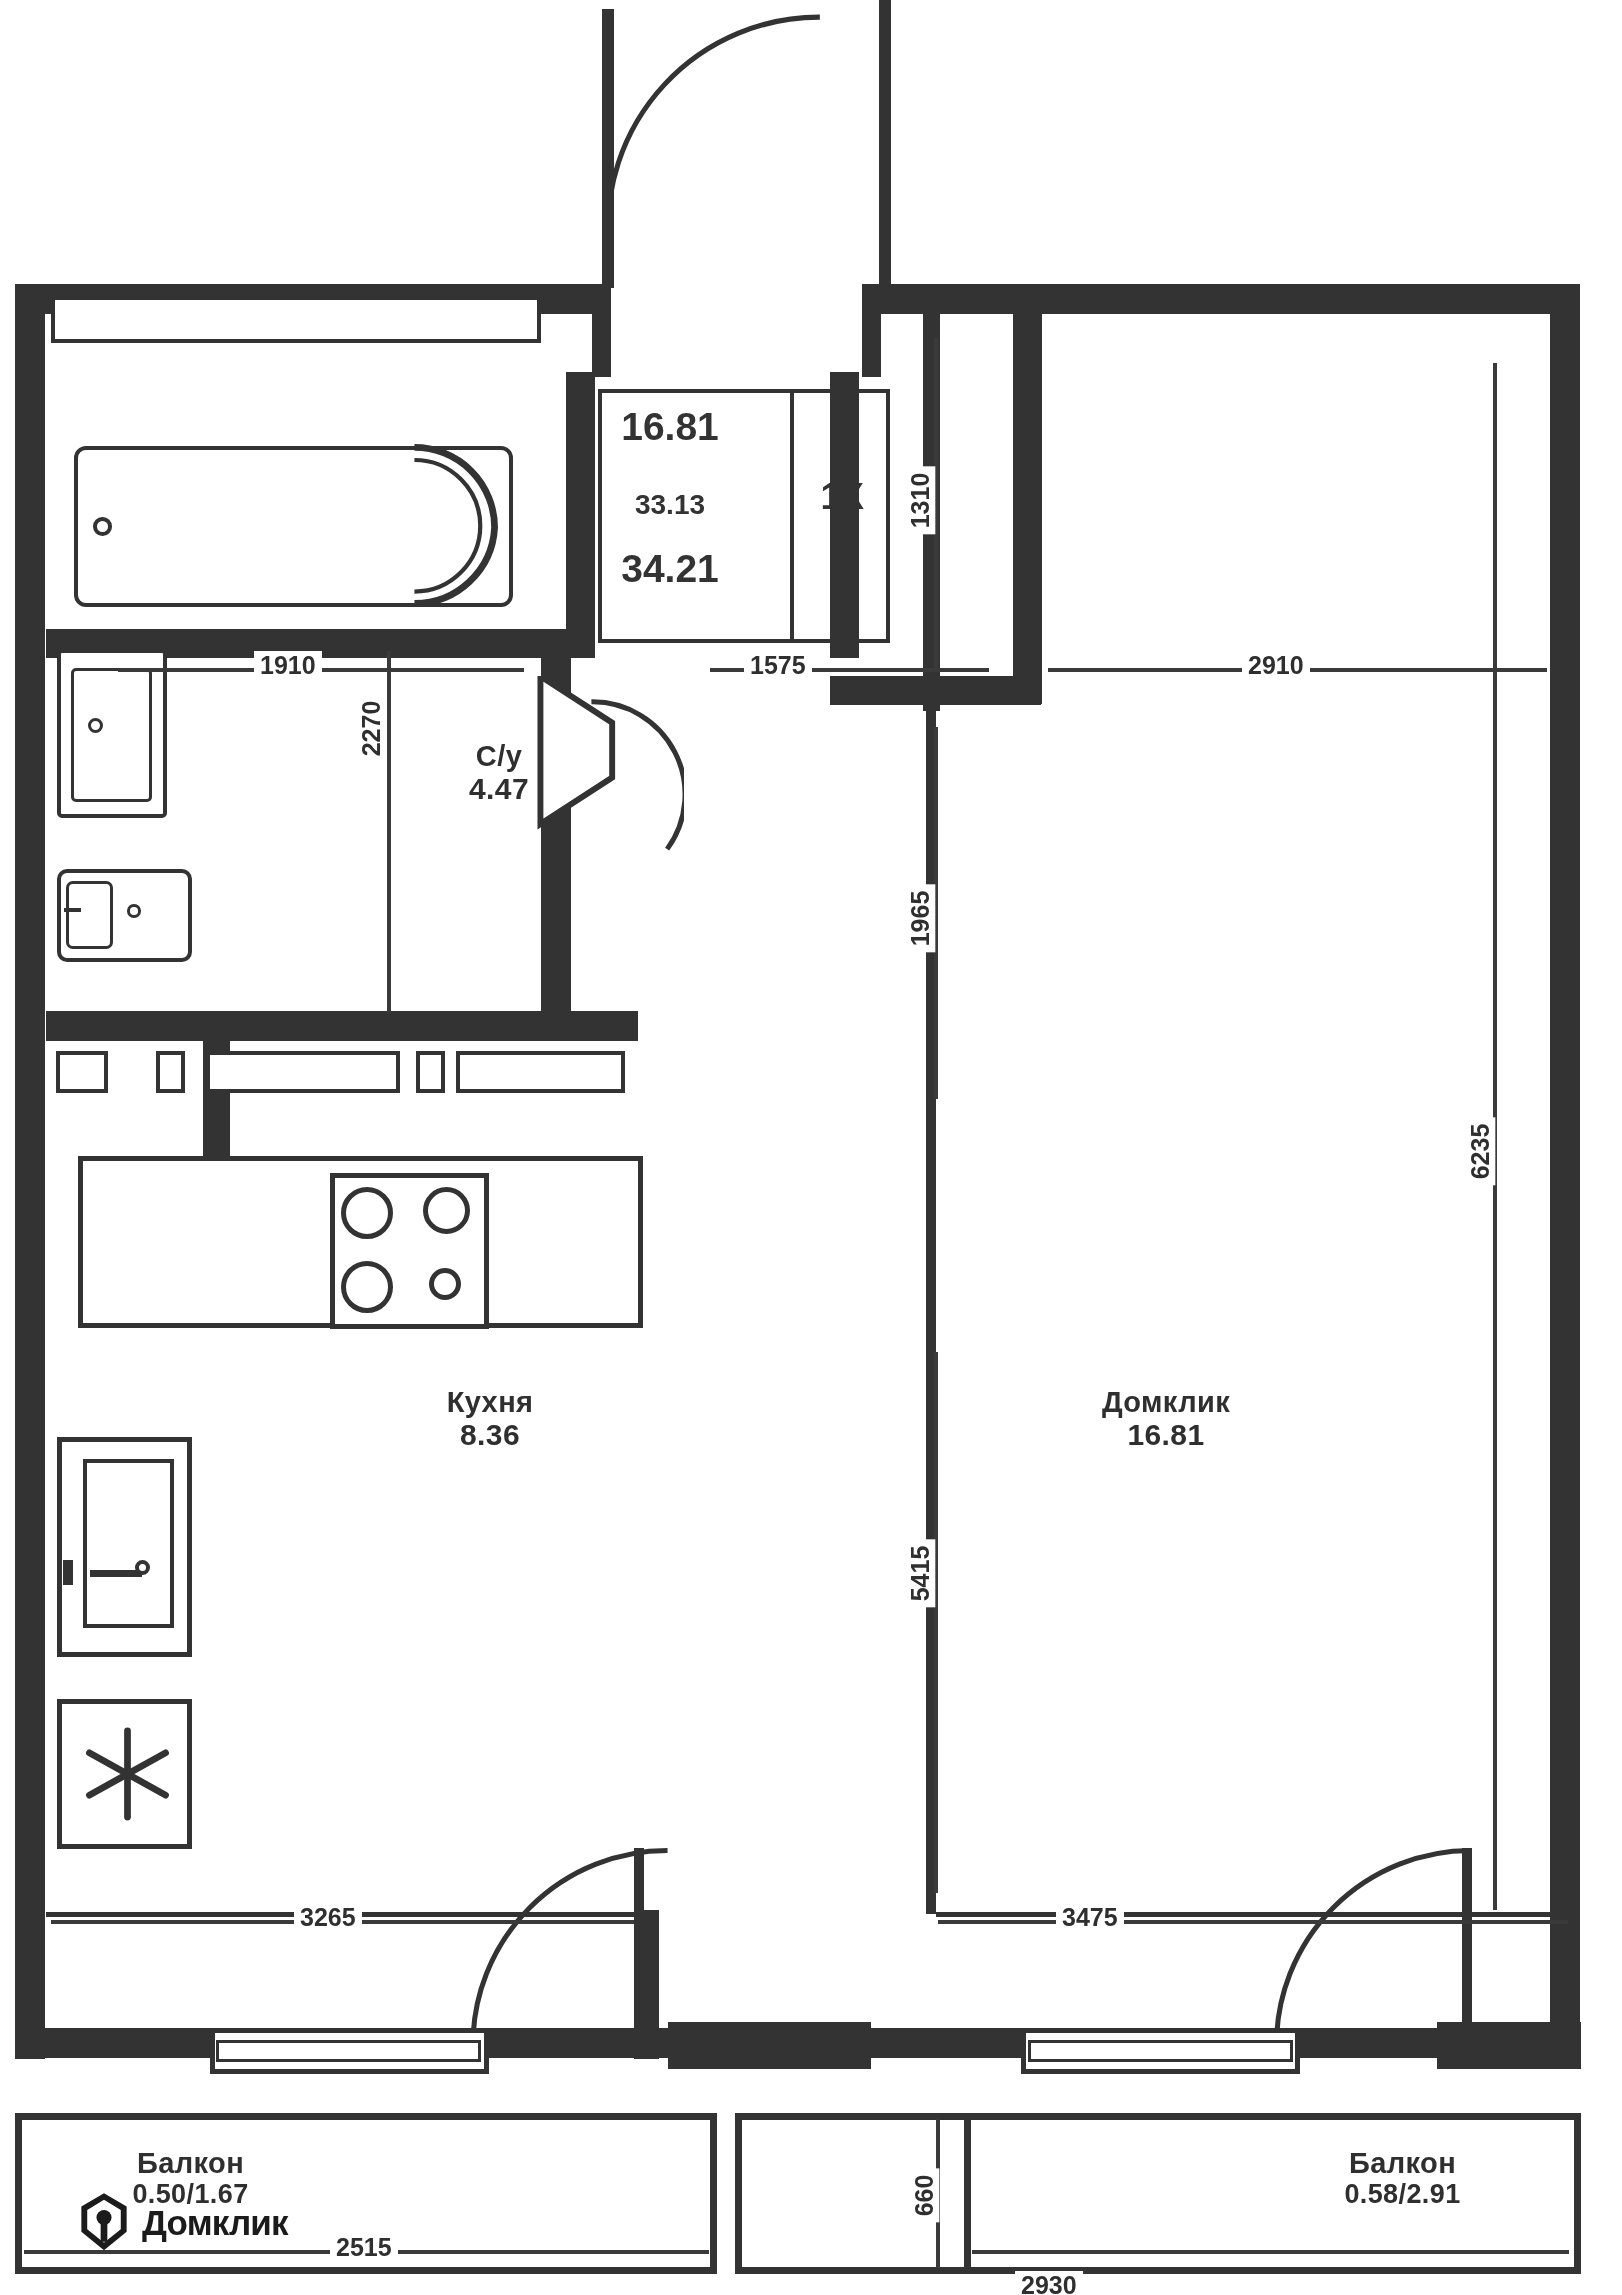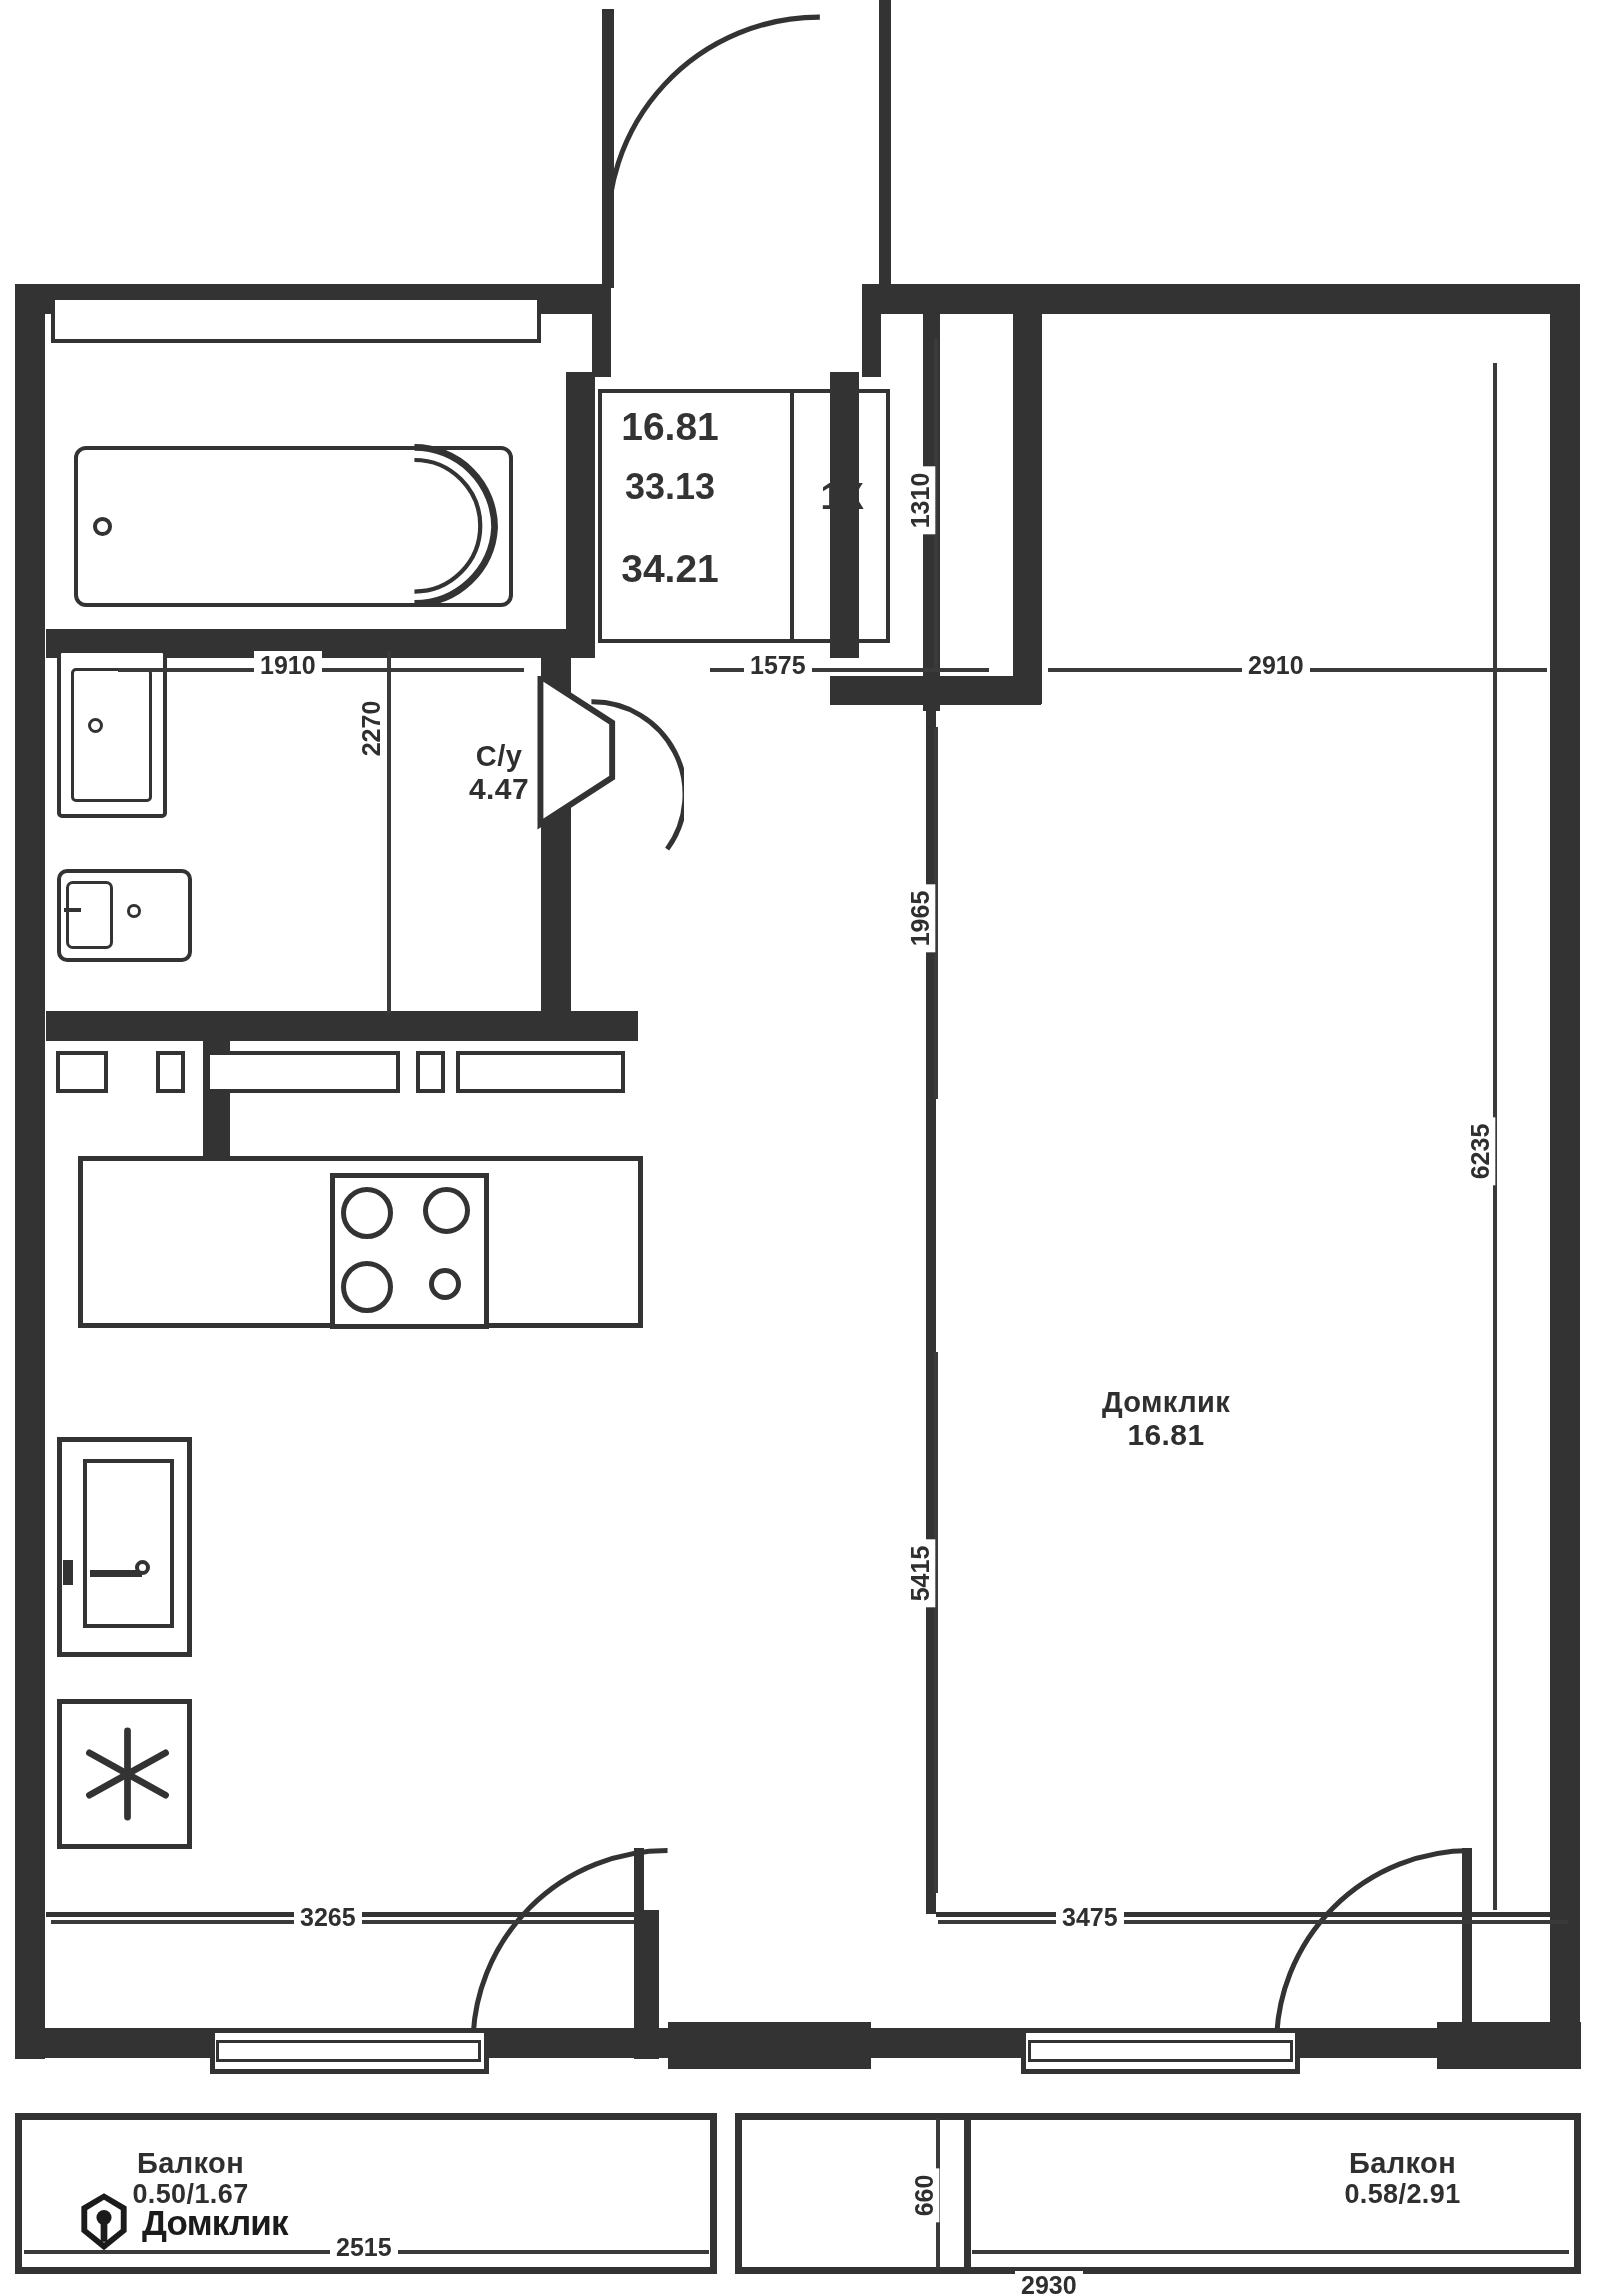--- a/index.html
+++ b/index.html
@@ -45,21 +45,21 @@
   <svg style="position:absolute;left:541px;top:0px;" width="338" height="254" viewBox="0 0 400 300">
     <path d="M 80 290 A 250 250 0 0 1 330 20" fill="none" stroke="#333" stroke-width="6"></path>
     <line x1="80" y1="290" x2="80" y2="20" stroke="#333" stroke-width="0"></line>
   </svg>
   <div class="wall" style="left:602px;top:8.5px;width:12px;height:279px;"></div>
   <div class="wall" style="left:879px;top:0px;width:12px;height:287px;"></div>
 
   <div class="infobox" style="left:598px;top:389px;width:292px;height:254px;">
     <div class="sep" style="left:188px;top:0;width:4.2px;height:100%;"></div>
     <div class="ib-txt" style="left:-51px;top:12px;width:238px;font-size:39px;">16.81</div>
-    <div class="ib-txt" style="left:-51px;top:73px;width:238px;font-size:36px;">33.13</div>
+    <div class="ib-txt" style="left:-51px;top:96px;width:238px;font-size:28px;">33.13</div>
     <div class="ib-txt" style="left:-51px;top:154px;width:238px;font-size:39px;">34.21</div>
     <div class="ib-txt" style="left:188px;top:83px;width:104px;font-size:37px;">1К</div>
   </div>
 
   <div class="wall" style="left:46px;top:629px;width:549px;height:29px;"></div>
 
   <div class="wall" style="left:566px;top:372px;width:29px;height:286px;"></div>
   <div class="wall" style="left:830px;top:372px;width:29px;height:286px;"></div>
   <div class="wall" style="left:830px;top:676px;width:211px;height:29px;"></div>
   <div class="wall" style="left:1013px;top:314px;width:29px;height:390px;"></div>
@@ -155,20 +155,24 @@
   <div class="wall" style="left:735px;top:2113px;width:845px;height:6.8px;"></div>
   <div class="wall" style="left:735px;top:2267px;width:845px;height:6.8px;"></div>
   <div class="wall" style="left:1574px;top:2113px;width:6.8px;height:161px;"></div>
   <div class="wall" style="left:964px;top:2113px;width:6.8px;height:161px;"></div>
 
   <div class="lbl" style="left:406px;top:740px;width:186px;">
     <div class="room-title">С/у</div>
     <div class="room-area">4.47</div>
   </div>
 
+  <div class="lbl" style="left:338px;top:1386px;width:304px;">
+    <div class="room-title">Кухня</div>
+    <div class="room-area">8.36</div>
+  </div>
 
   <div class="lbl" style="left:980px;top:1386px;width:372px;">
     <div class="room-title">Домклик</div>
     <div class="room-area">16.81</div>
   </div>
 
   <div class="lbl" style="left:51px;top:2147px;width:279px;">
     <div class="room-title">Балкон</div>
     <div class="room-area" style="font-size:27px;">0.50/1.67</div>
   </div>

